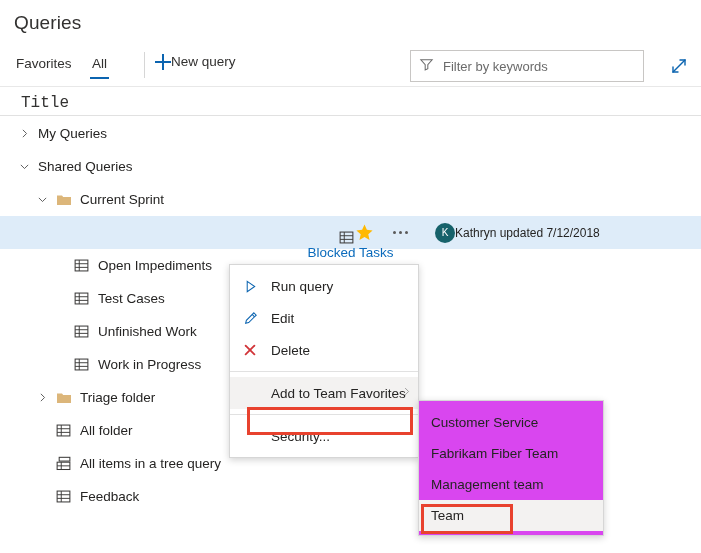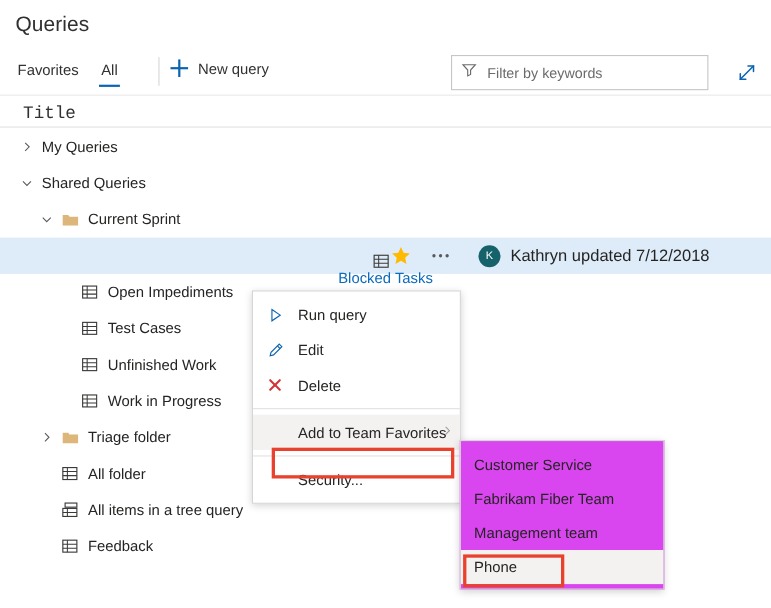--- a/index.html
+++ b/index.html
@@ -52,22 +52,20 @@
   #toolbar-divider {
     position: absolute;
     left: 144px; top: 52px;
     width: 1px; height: 26px;
     background: #d6d6d6;
   }
   #new-query-button {
     position: absolute;
     left: 155px; top: 54px;
     display: flex;
-    align-items: center;
-    gap: 9px;
     cursor: pointer;
     color: #0b64b0;
   }
   #new-query-button .plus {
     position: relative;
     width: 16px; height: 16px;
     display: inline-block;
   }
   #new-query-button .plus:before,
   #new-query-button .plus:after {
@@ -191,22 +189,21 @@
     width: 20px; height: 20px;
     border-radius: 50%;
     background: #16626b;
     color: #ffffff;
     font-size: 10px;
     display: flex; align-items: center; justify-content: center;
     margin-left: 22px;
     flex: 0 0 auto;
   }
   #updated-text {
-    margin-left: 9px;
-    font-size: 15px;
+    font-size: 12px;
     color: #252423;
   }
 
   
   #context-menu {
     position: absolute;
     left: 229px; top: 264px;
     width: 190px;
     background: #ffffff;
     border: 1px solid #d6d6d6;
@@ -547,20 +544,20 @@
       <div class="submenu-item">
         <span>Customer Service</span>
       </div>
       <div class="submenu-item">
         <span>Fabrikam Fiber Team</span>
       </div>
       <div class="submenu-item">
         <span>Management team</span>
       </div>
       <div class="submenu-item highlighted">
-        <span>Phone</span>
+        <span>Team</span>
       </div>
     </div>
 
   <div class="annotation-box" id="annotation-add-to-team-favorites"></div>
   <div class="annotation-box" id="annotation-phone"></div>
 
 </div>
 
 </body></html>

